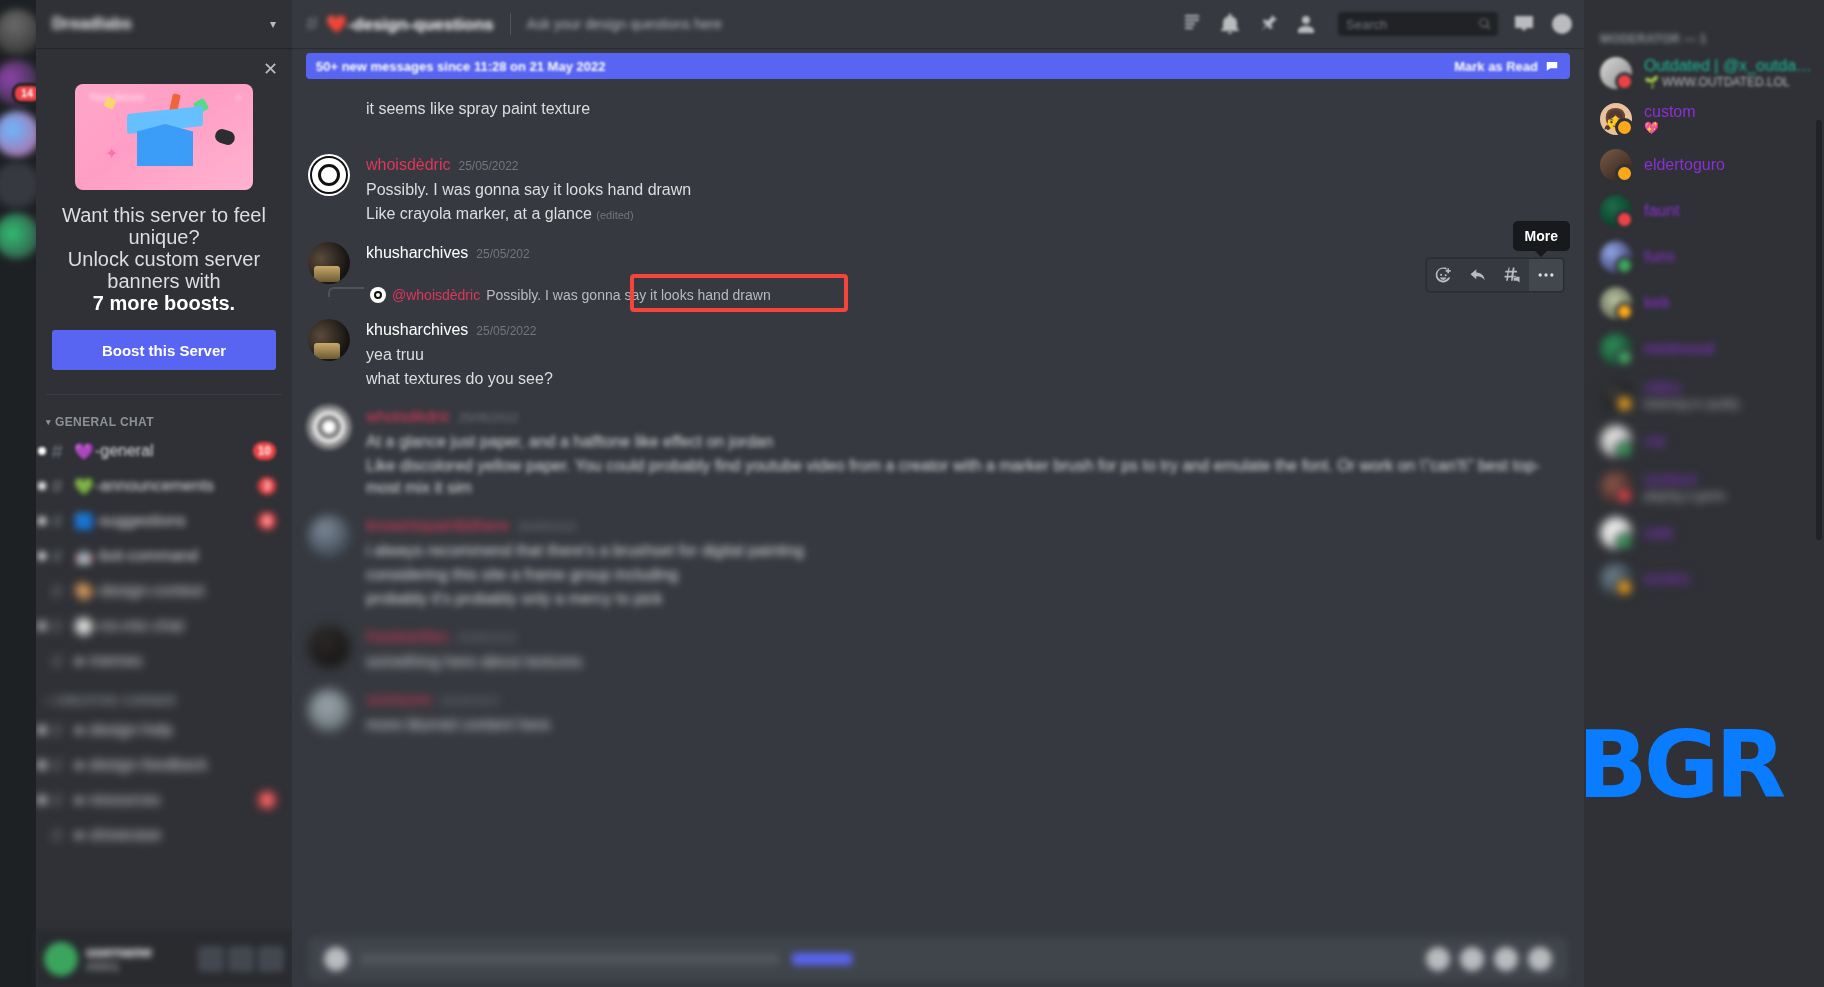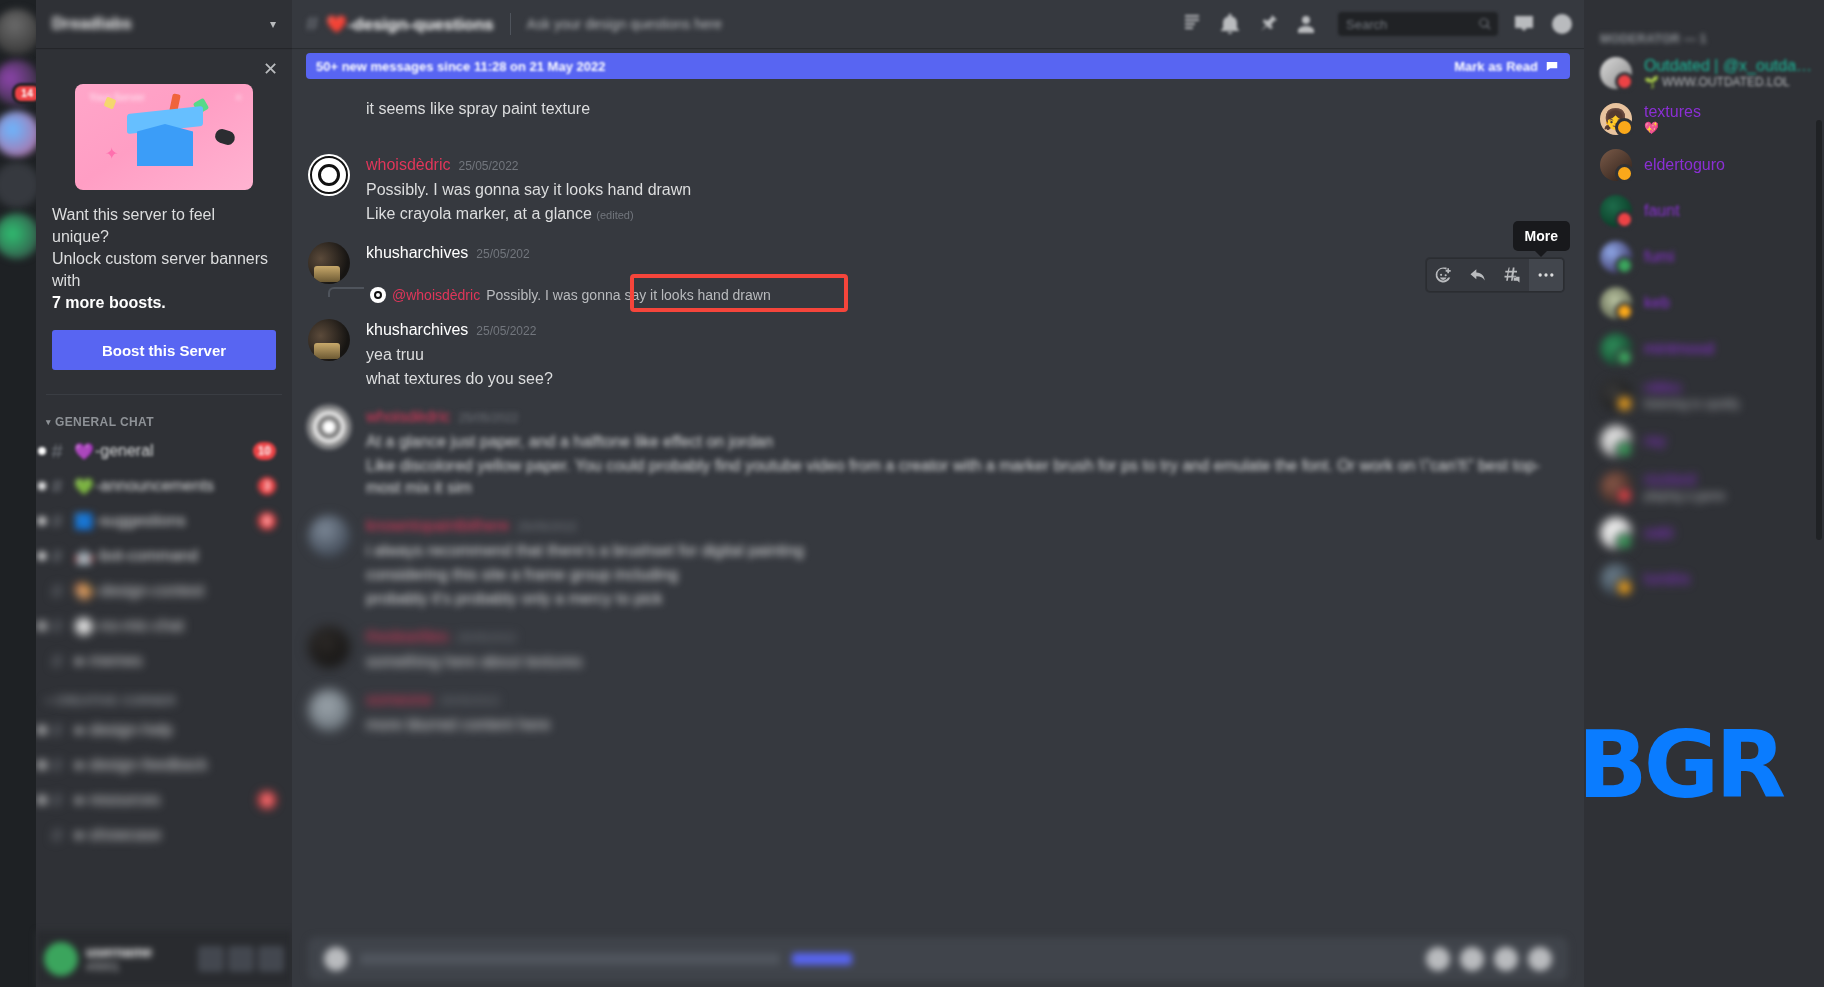--- a/index.html
+++ b/index.html
@@ -65,21 +65,21 @@
   .bb-conf3 { position: absolute; left: 140px; top: 46px; width: 20px; height: 14px;
               background: #2b2d31; border-radius: 7px; transform: rotate(18deg); }
   .bb-conf4 { position: absolute; left: 96px; top: 10px; width: 8px; height: 18px;
               background: #f0643c; border-radius: 2px; transform: rotate(12deg); }
   .bb-spark { position: absolute; left: 30px; top: 60px; color: #ff6fae; font-size: 16px; }
   .bb-tag { position: absolute; left: 14px; top: 8px; color: #ffd9ea; font-size: 10px;
             filter: blur(2.2px); font-weight: bold; }
   .bb-x { position: absolute; right: 10px; top: 8px; color: #ffd9ea; font-size: 10px;
           filter: blur(2px); }
 
-  .boost-text { color: #dcddde; font-size: 16px; line-height: 22px; text-align: left; }
+  .boost-text { color: #dcddde; font-size: 20px; line-height: 22px; text-align: center; }
   .boost-text b { color: #fff; }
   .boost-btn {
     display: block; margin: 16px auto 0; width: 224px; height: 40px;
     background: #5865f2; color: #fff; border: none; border-radius: 3px;
     font-size: 15px; font-weight: bold; cursor: pointer;
     font-family: "Liberation Sans", sans-serif;
   }
   .sidebar-div { height: 1px; background: #3a3d43; margin: 6px 10px 0; }
 
   .chan-scroll { flex: 1 1 auto; overflow: hidden; padding-top: 14px; }
@@ -654,21 +654,21 @@
               <span>WWW.OUTDATED.LOL</span>
             </div>
           </div>
         </div>
         <div class="member">
           <div class="m-av-wrap">
             <div class="m-av" style="background:#e8c39e">👧</div>
             <div class="m-status st-idle"></div>
           </div>
           <div class="m-texts">
-            <div class="m-name" style="color:#8b2fd4">textures</div>
+            <div class="m-name" style="color:#8b2fd4">custom</div>
             <div class="m-sub">
               <span>💖</span>
             </div>
           </div>
         </div>
         <div class="member">
           <div class="m-av-wrap">
             <div class="m-av" style="background:linear-gradient(140deg,#7a5a48,#2c1f19)"></div>
             <div class="m-status st-idle"></div>
           </div>

